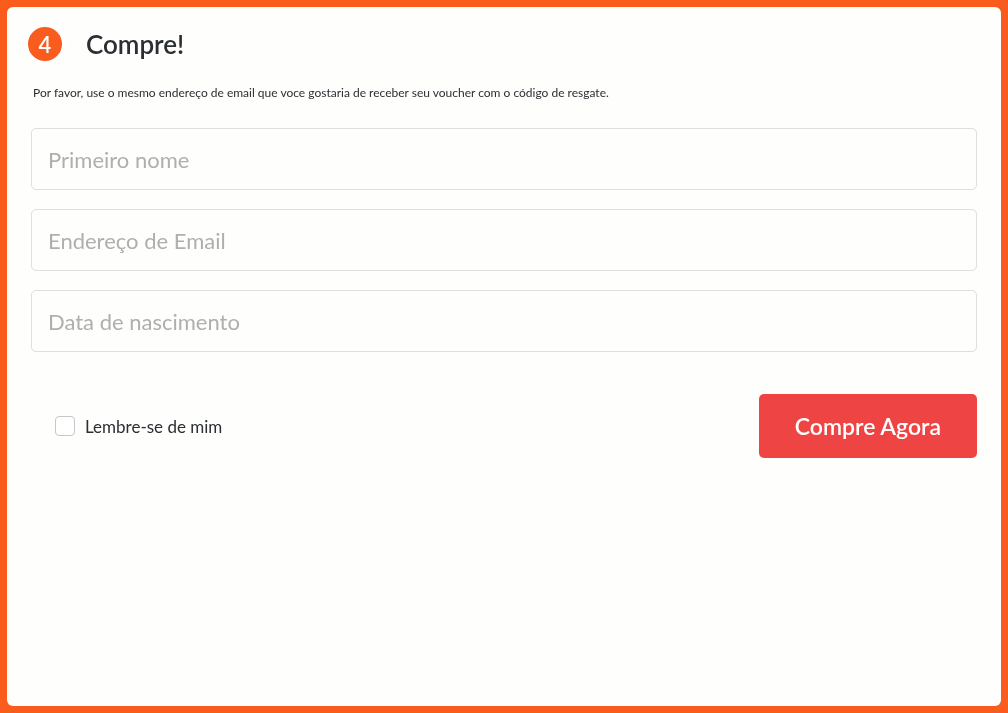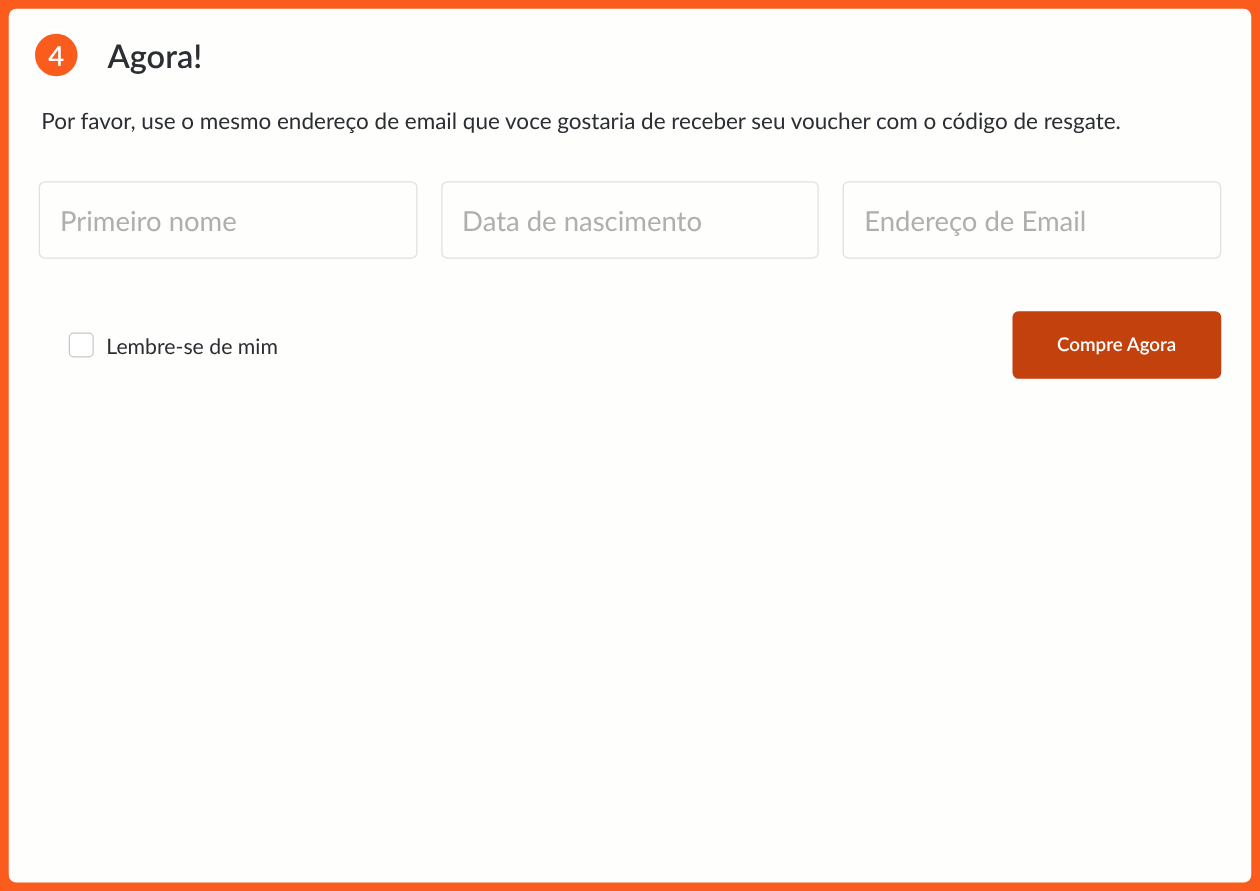--- a/index.html
+++ b/index.html
@@ -43,28 +43,28 @@
       border: 4px solid #fff;
       box-shadow: 0 0 0 0 rgba(0,0,0,0);
       flex-shrink: 0;
     }
     .title {
       font-size: 26px;
       font-weight: 600;
       color: #2b2e33;
     }
     .instruction {
-      font-size: 18px;
+      font-size: 12px;
       color: #2b2e33;
-      margin-bottom: 38px;
+      margin-bottom: 28px;
       margin-left: 2px;
     }
     .form-fields {
       display: flex;
-      flex-direction: row;
+      flex-direction: column;
       gap: 19px;
     }
     .text-input {
       width: 100%;
       height: 62px;
       border: 1px solid #e0e0df;
       border-radius: 5px;
       background: #fefefd;
       padding: 0 16px;
       font-size: 22px;
@@ -99,49 +99,49 @@
     }
     .checkbox:checked {
       background: #3e5373;
       border-color: #3e5373;
     }
     .remember-label {
       font-size: 17px;
       color: #2b2e33;
     }
     .buy-button {
-      background: #c2410c;
+      background: #ef4444;
       color: #fff;
       border: none;
       border-radius: 5px;
       padding: 18px 36px;
-      font-size: 15px;
+      font-size: 23px;
       font-weight: 600;
       font-family: inherit;
       cursor: pointer;
     }
   </style>
 </head>
 <body>
 
 <div class="panel">
 
   <div class="header-row">
     <div class="step-badge">
       <span>4</span>
     </div>
-    <h2 class="title">Agora!</h2>
+    <h2 class="title">Compre!</h2>
   </div>
 
   <p class="instruction">Por favor, use o mesmo endereço de email que voce gostaria de receber seu voucher com o código de resgate.</p>
 
   <div class="form-fields">
     <input type="text" class="text-input" placeholder="Primeiro nome" style="">
+    <input type="text" class="text-input" placeholder="Endereço de Email" style="">
     <input type="text" class="text-input" placeholder="Data de nascimento" style="">
-    <input type="text" class="text-input" placeholder="Endereço de Email" style="">
   </div>
 
   <div class="footer-row">
     <label class="remember">
       <input type="checkbox" class="checkbox" style="">
       <span class="remember-label">Lembre-se de mim</span>
     </label>
     <button class="buy-button">Compre Agora</button>
   </div>
 

